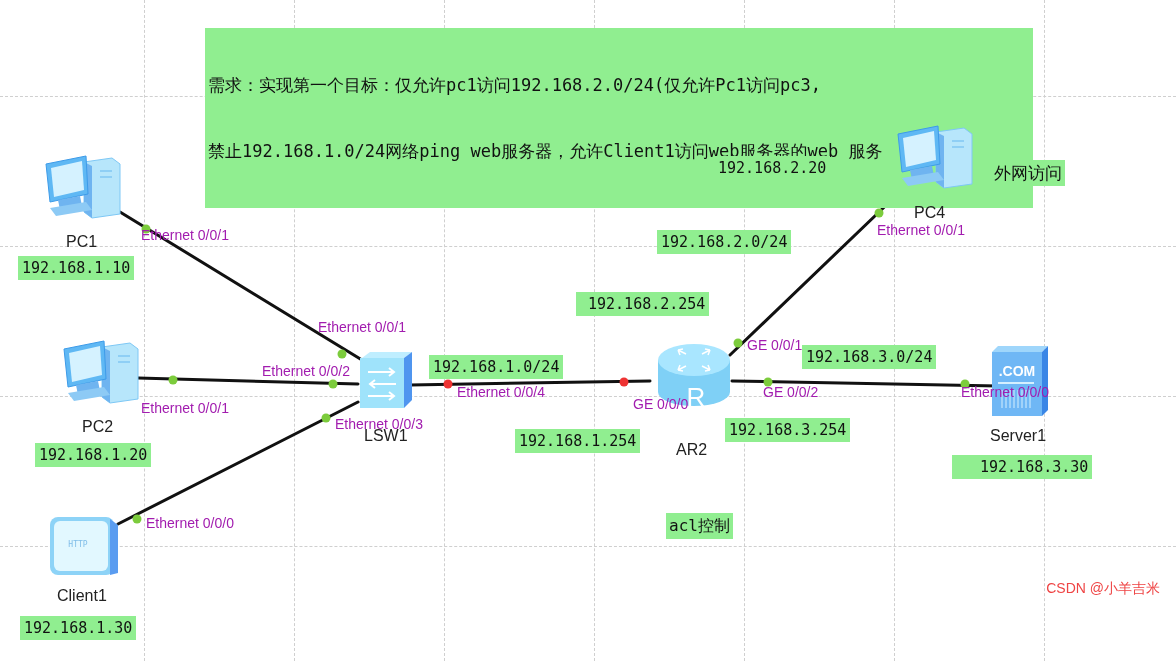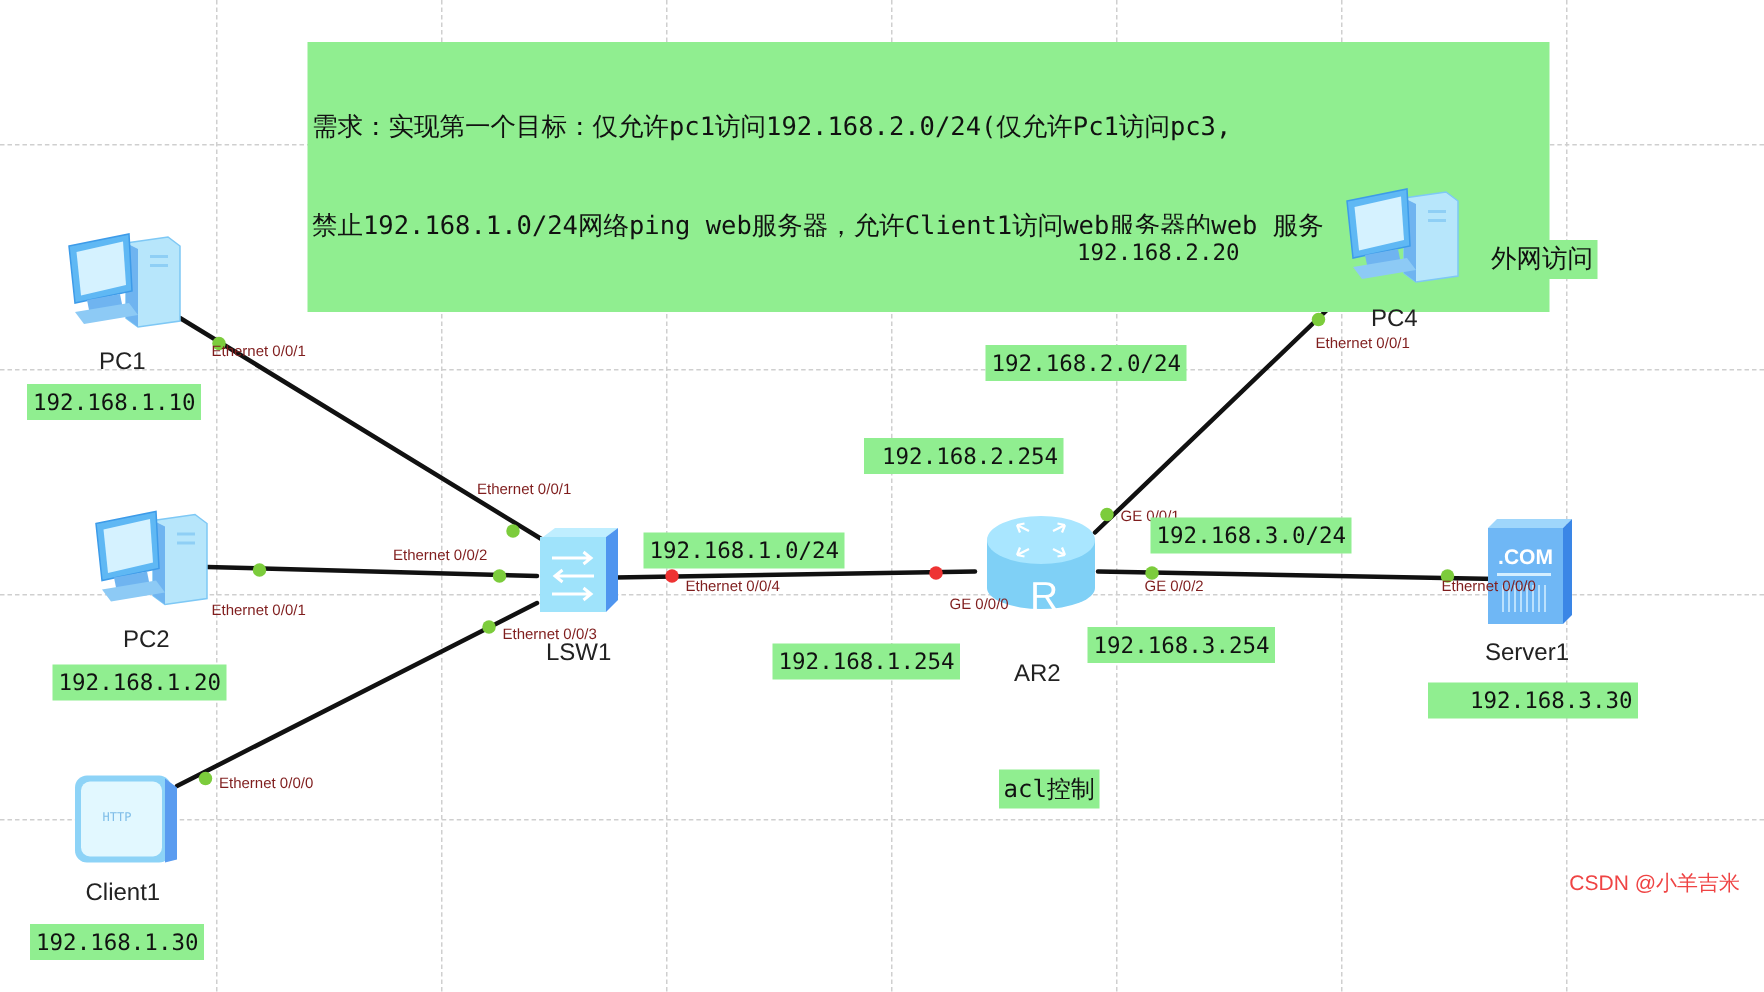--- a/index.html
+++ b/index.html
@@ -8,21 +8,21 @@
   #canvas { position:absolute; left:0; top:0; width:1176px; height:610px; }
   .grid-v { position:absolute; top:0; width:0; height:661px; border-left:1px dashed #cfcfcf; }
   .grid-h { position:absolute; left:0; height:0; width:1176px; border-top:1px dashed #cfcfcf; }
   svg.links { position:absolute; left:0; top:0; }
   .tag { position:absolute; background:#90ee90; color:#111;
          font-family:"DejaVu Sans Mono", "Liberation Mono", monospace;
          font-size:15px; line-height:22px; padding:1px 4px; white-space:nowrap; }
   .note { position:absolute; background:#90ee90; color:#111;
           font-family:"DejaVu Sans Mono", "DejaVu Sans", monospace;
           font-size:17px; line-height:22px; padding:2px 3px; white-space:pre; }
-  .port { position:absolute; font-size:10px; color:#7f1d1d; white-space:nowrap; line-height:16px; }
+  .port { position:absolute; font-size:14px; color:#a21caf; white-space:nowrap; line-height:16px; }
   .devname { position:absolute; font-size:16px; color:#222; white-space:nowrap; line-height:18px; }
   .device { position:absolute; }
   .watermark { position:absolute; right:16px; bottom:12px; font-size:14px; color:#ef4444; }
 </style>
 </head>
 <body>
 
 <div id="canvas">
 
   <div class="grid-v" style="left:144px"></div>
@@ -183,19 +183,19 @@
           <line x1="28" y1="44" x2="28" y2="62"></line>
           <line x1="32" y1="44" x2="32" y2="62"></line>
         <line x1="36" y1="44" x2="36" y2="62"></line>
           <line x1="40" y1="44" x2="40" y2="62"></line>
       </g>
     </svg>
   </div>
   <div class="devname" style="left:990px;top:427px;">Server1</div>
   <div class="port" style="left:961px;top:384px;">Ethernet 0/0/0</div>
   <div class="tag" style="left:952px;top:455px;padding-left:28px;">192.168.3.30</div>
-  <div class="tag" style="left:767px;top:345px;">192.168.3.0/24</div>
+  <div class="tag" style="left:802px;top:345px;">192.168.3.0/24</div>
   <div class="tag" style="left:725px;top:418px;">192.168.3.254</div>
 
   <div class="note" style="left:666px;top:513px;font-size:16px;">acl控制</div>
 
   <div class="watermark">CSDN @小羊吉米</div>
 </div>
 
 </body></html>

